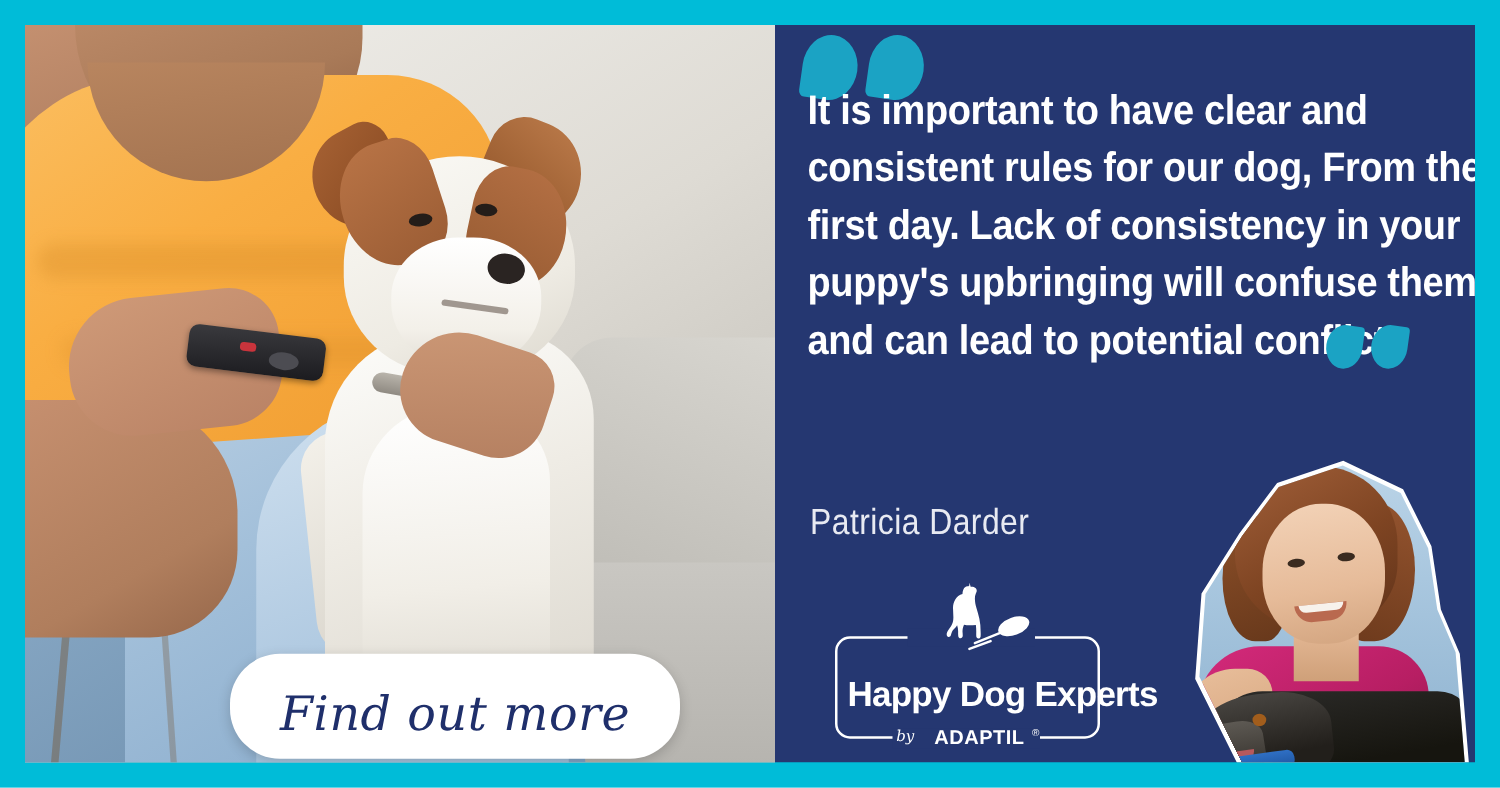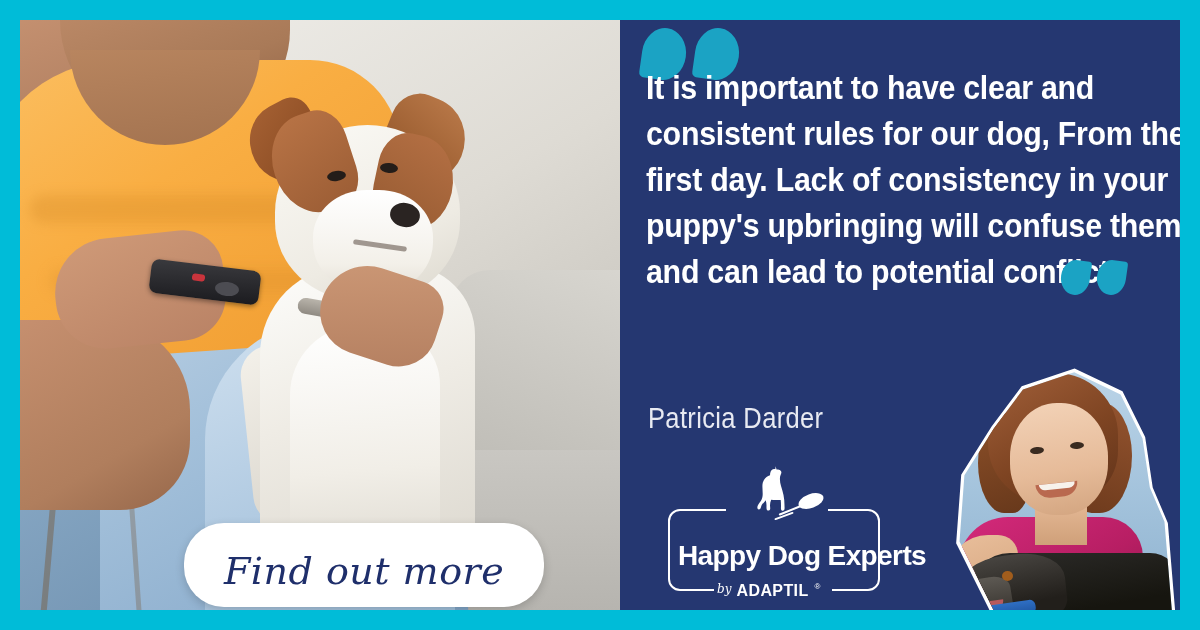--- a/index.html
+++ b/index.html
@@ -327,21 +327,21 @@
     position:absolute; left:61px; top:119px;
     display:flex; gap:5px;
     white-space:nowrap;
   }
   .logo-by .by {
     font-family: "DejaVu Serif", serif; font-style: italic;
     font-size: 12px; color:#ffffff;
   }
   .logo-by .brand {
     font-family: "Liberation Sans", sans-serif; font-weight: bold;
-    font-size: 16px; color:#ffffff; letter-spacing: .4px;
+    font-size: 16px; color:#ffffff; letter-spacing: .4px; margin-left: 11px;
   }
   .logo-by .reg {
     font-family: "Liberation Sans", sans-serif; font-size: 8px;
     color:#ffffff; vertical-align: super; margin-left:1px;
   }
 
   
   .expert {
     position:absolute; right:-4px; bottom:0; width:244px; height:245px;
     z-index: 5;

